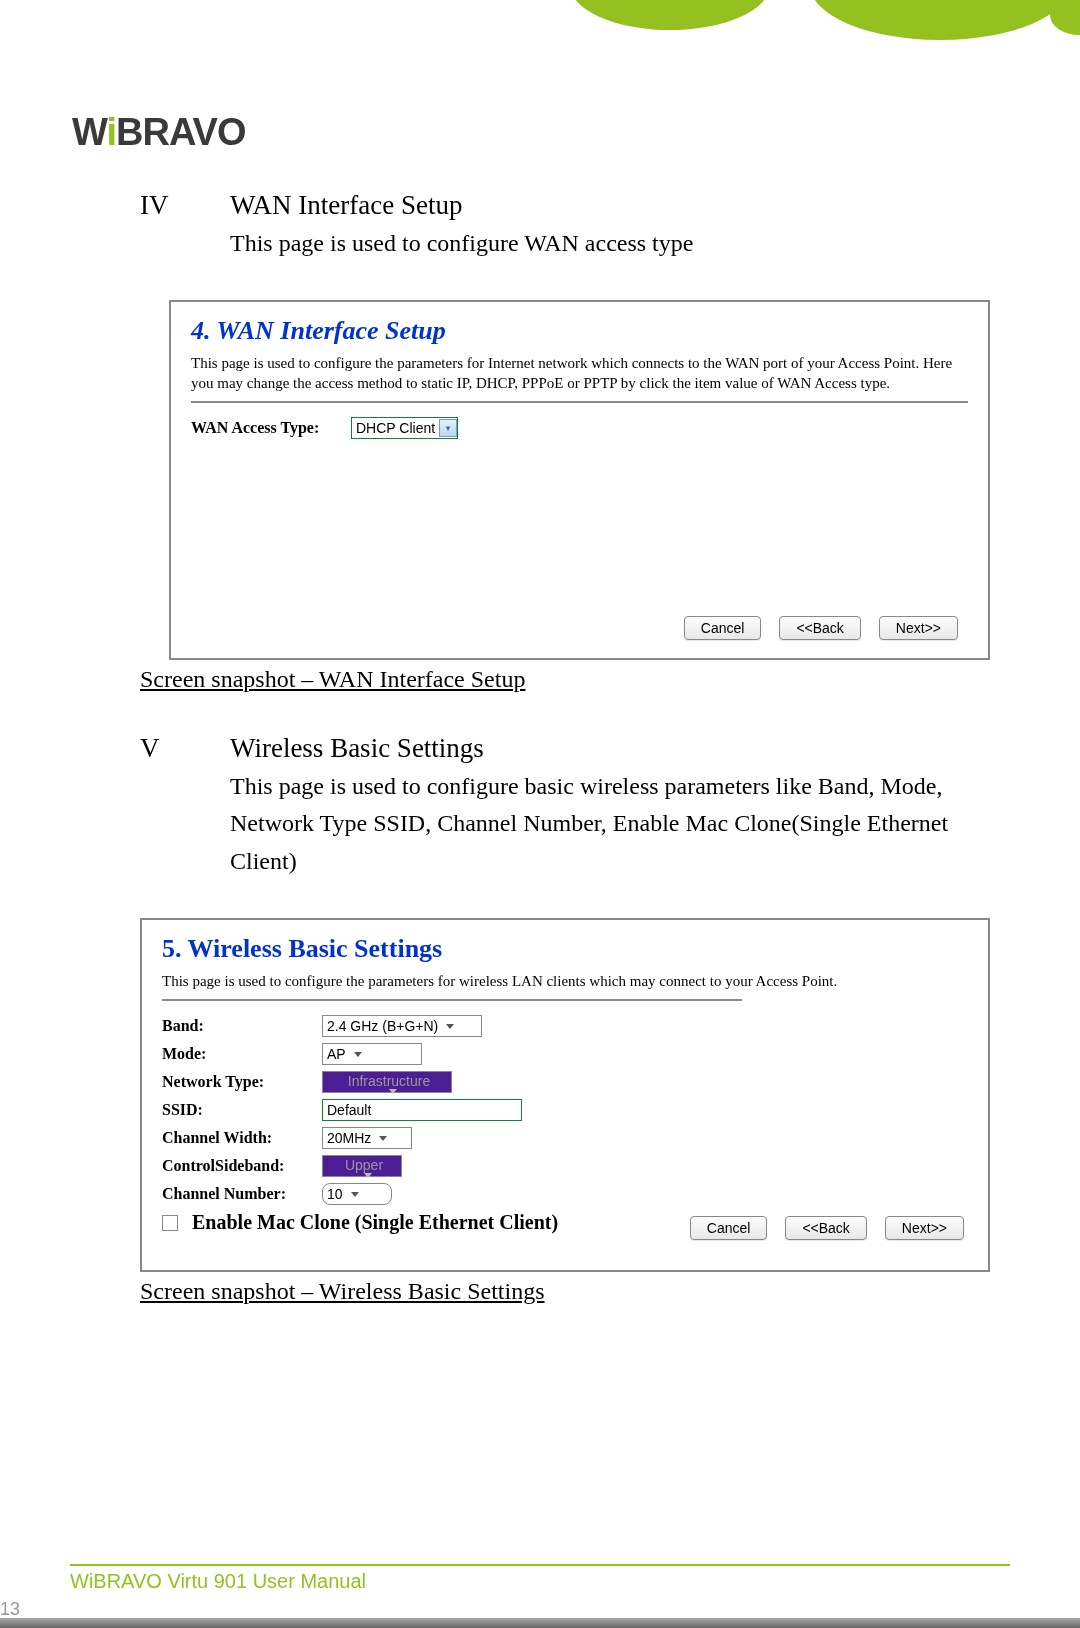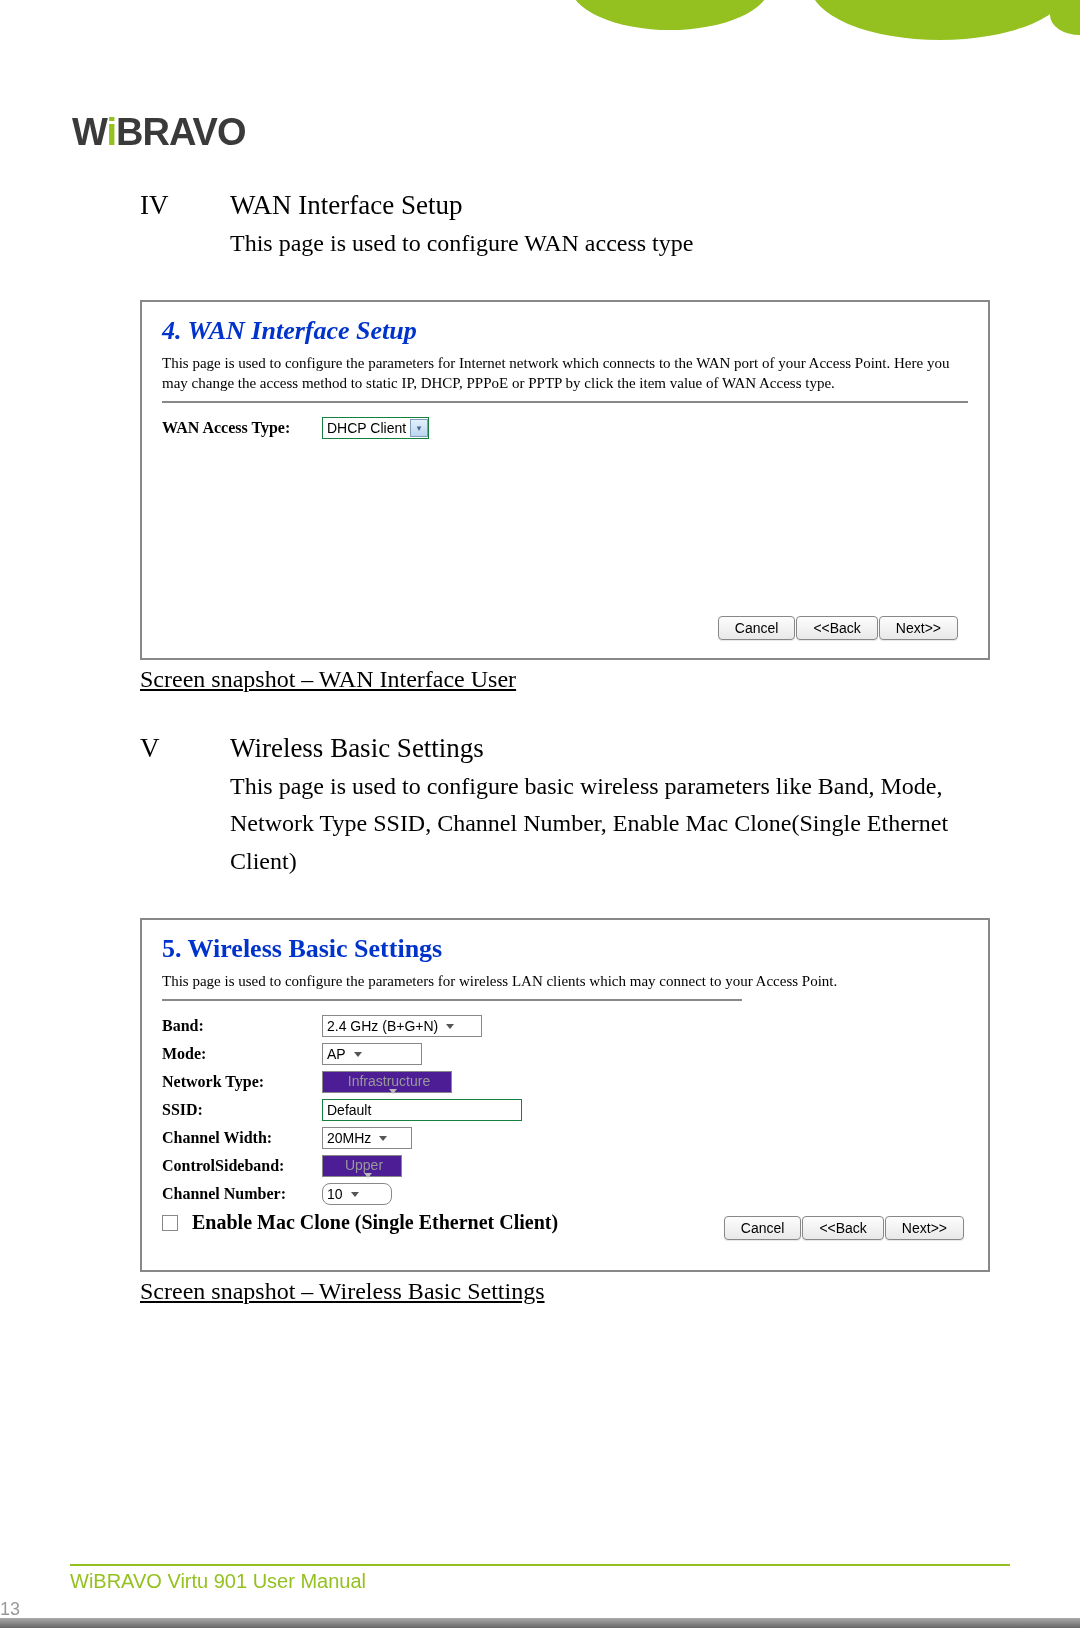--- a/index.html
+++ b/index.html
@@ -115,21 +115,21 @@
     border-top: 5px solid #555;
     margin-left: 8px;
     vertical-align: middle;
   }
   .dropdown.disabled, .textbox.disabled { color: #999; background: #4c1d95; flex-direction: column; }
   .dropdown.plain { border: 1px solid #888; }
 
   .button-row {
     display: flex;
     justify-content: flex-end;
-    gap: 1px;
+    gap: 18px;
     margin-top: 20px;
   }
   .btn {
     font-family: Arial, sans-serif;
     font-size: 14px;
     padding: 3px 16px;
     border: 1px solid #888;
     border-radius: 4px;
     background: linear-gradient(#fdfdfd,#e8e8e8);
     box-shadow: 0 1px 1px rgba(0,0,0,0.1);
@@ -196,38 +196,38 @@
 </div>
 
 <div class="content">
 
   <div class="section-header">
     <div class="roman">IV</div>
     <div class="section-title">WAN Interface Setup</div>
   </div>
   <div class="section-desc">This page is used to configure WAN access type</div>
 
-  <div class="screenshot-box" style="height:360px; position:relative;">
+  <div class="screenshot-box" style="height:360px; position:relative;margin-left:29px;">
     <div class="ss-title">4. WAN Interface Setup</div>
     <div class="ss-desc">This page is used to configure the parameters for Internet network which connects to the WAN port of your Access Point. Here you may change the access method to static IP, DHCP, PPPoE or PPTP by click the item value of WAN Access type.</div>
     <div class="hr-line"></div>
     <div class="field-row">
       <div class="field-label">WAN Access Type:</div>
       <div class="dropdown">
         <span>DHCP Client</span>
         <span class="dd-arrow">▾</span>
       </div>
     </div>
     <div class="button-row" style="position:absolute; bottom:18px; right:30px;">
       <div class="btn">Cancel</div>
       <div class="btn">&lt;&lt;Back</div>
       <div class="btn">Next&gt;&gt;</div>
     </div>
   </div>
-  <div class="caption">Screen snapshot – WAN Interface User</div>
+  <div class="caption">Screen snapshot – WAN Interface Setup</div>
 
   <div class="section-header" style="margin-top:40px;">
     <div class="roman">V</div>
     <div class="section-title">Wireless Basic Settings</div>
   </div>
   <div class="section-desc">This page is used to configure basic wireless parameters like Band, Mode, Network Type SSID, Channel Number, Enable Mac Clone(Single Ethernet Client)</div>
 
   <div class="screenshot-box ss2" style="position:relative; padding-bottom:30px;">
     <div class="ss-title">5. Wireless Basic Settings</div>
     <div class="ss-desc">This page is used to configure the parameters for wireless LAN clients which may connect to your Access Point.</div>

